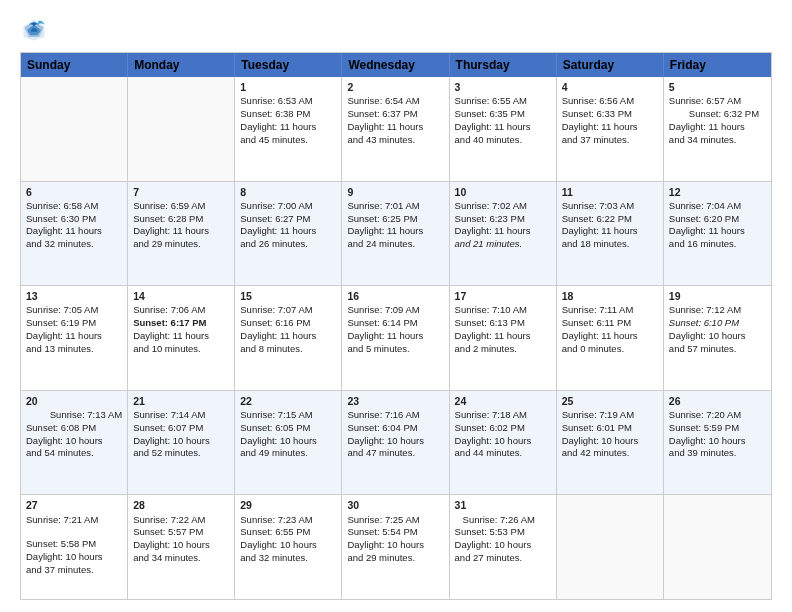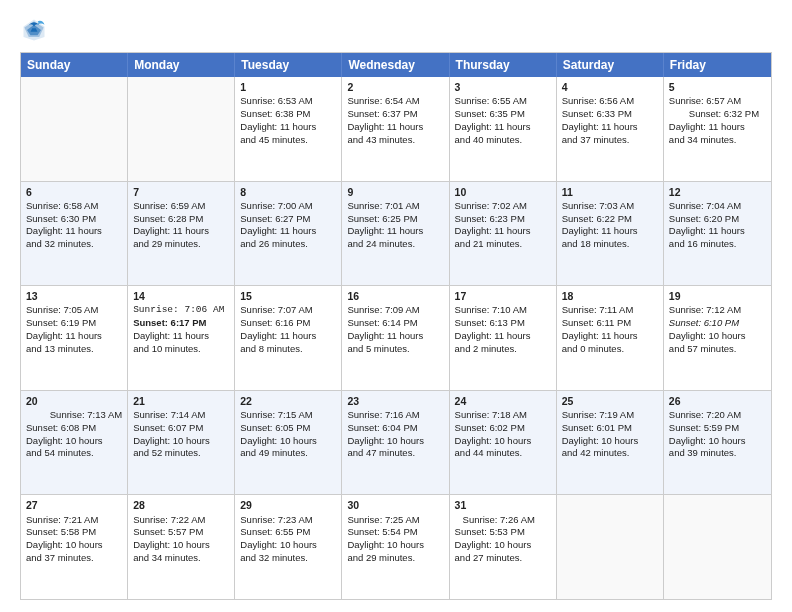--- a/index.html
+++ b/index.html
@@ -55,21 +55,21 @@
       display: flex;
       flex-direction: column;
       border: 1px solid #ccc;
     }
     .cal-header {
       display: grid;
       grid-template-columns: repeat(7, 1fr);
       background: #4472c4;
     }
     .cal-header-cell {
-      color: #ffffff;
+      color: #000000;
       font-weight: bold;
       font-size: 12px;
       padding: 5px 6px;
       border-right: 1px solid #5a83ce;
       text-align: left;
     }
     .cal-header-cell:last-child { border-right: none; }
     .cal-body {
       flex: 1;
       display: flex;
@@ -205,21 +205,21 @@
             <span style="display: block;">Sunrise: 7:01 AM</span>
             <span style="display: block;">Sunset: 6:25 PM</span>
             <span style="display: block;">Daylight: 11 hours</span>
             <span style="display: block;">and 24 minutes.</span>
           </div>
           <div class="cal-cell alt-row">
             <span class="day-num">10</span>
             <span style="display: block;">Sunrise: 7:02 AM</span>
             <span style="display: block;">Sunset: 6:23 PM</span>
             <span style="display: block;">Daylight: 11 hours</span>
-            <span style="display: block;">and 21 minutes.</span>
+            <span style="display: block; font-style: italic;">and 21 minutes.</span>
           </div>
           <div class="cal-cell alt-row">
             <span class="day-num">11</span>
             <span style="display: block;">Sunrise: 7:03 AM</span>
             <span style="display: block;">Sunset: 6:22 PM</span>
             <span style="display: block;">Daylight: 11 hours</span>
             <span style="display: block;">and 18 minutes.</span>
           </div>
           <div class="cal-cell alt-row">
             <span class="day-num">12</span>
@@ -232,21 +232,21 @@
         <div class="cal-row">
           <div class="cal-cell">
             <span class="day-num">13</span>
             <span style="display: block;">Sunrise: 7:05 AM</span>
             <span style="display: block;">Sunset: 6:19 PM</span>
             <span style="display: block;">Daylight: 11 hours</span>
             <span style="display: block;">and 13 minutes.</span>
           </div>
           <div class="cal-cell">
             <span class="day-num">14</span>
-            <span style="display: block; font-family: Liberation Mono, monospace;">Sunrise: 7:06 AM</span>
+            <span style="display: block;">Sunrise: 7:06 AM</span>
             <span style="display: block; font-weight: bold;">Sunset: 6:17 PM</span>
             <span style="display: block;">Daylight: 11 hours</span>
             <span style="display: block;">and 10 minutes.</span>
           </div>
           <div class="cal-cell">
             <span class="day-num">15</span>
             <span style="display: block;">Sunrise: 7:07 AM</span>
             <span style="display: block;">Sunset: 6:16 PM</span>
             <span style="display: block;">Daylight: 11 hours</span>
             <span style="display: block;">and 8 minutes.</span>
@@ -328,21 +328,21 @@
             <span style="display: block;">Sunrise: 7:20 AM</span>
             <span style="display: block;">Sunset: 5:59 PM</span>
             <span style="display: block;">Daylight: 10 hours</span>
             <span style="display: block;">and 39 minutes.</span>
           </div>
         </div>
         <div class="cal-row">
           <div class="cal-cell">
             <span class="day-num">27</span>
             <span style="display: block;">Sunrise: 7:21 AM</span>
-            <span style="display: block;">Sunset: 5:58 PM</span>
+            <span style="display: block; margin-top: 12px;">Sunset: 5:58 PM</span>
             <span style="display: block;">Daylight: 10 hours</span>
             <span style="display: block;">and 37 minutes.</span>
           </div>
           <div class="cal-cell">
             <span class="day-num">28</span>
             <span style="display: block;">Sunrise: 7:22 AM</span>
             <span style="display: block;">Sunset: 5:57 PM</span>
             <span style="display: block;">Daylight: 10 hours</span>
             <span style="display: block;">and 34 minutes.</span>
           </div>

